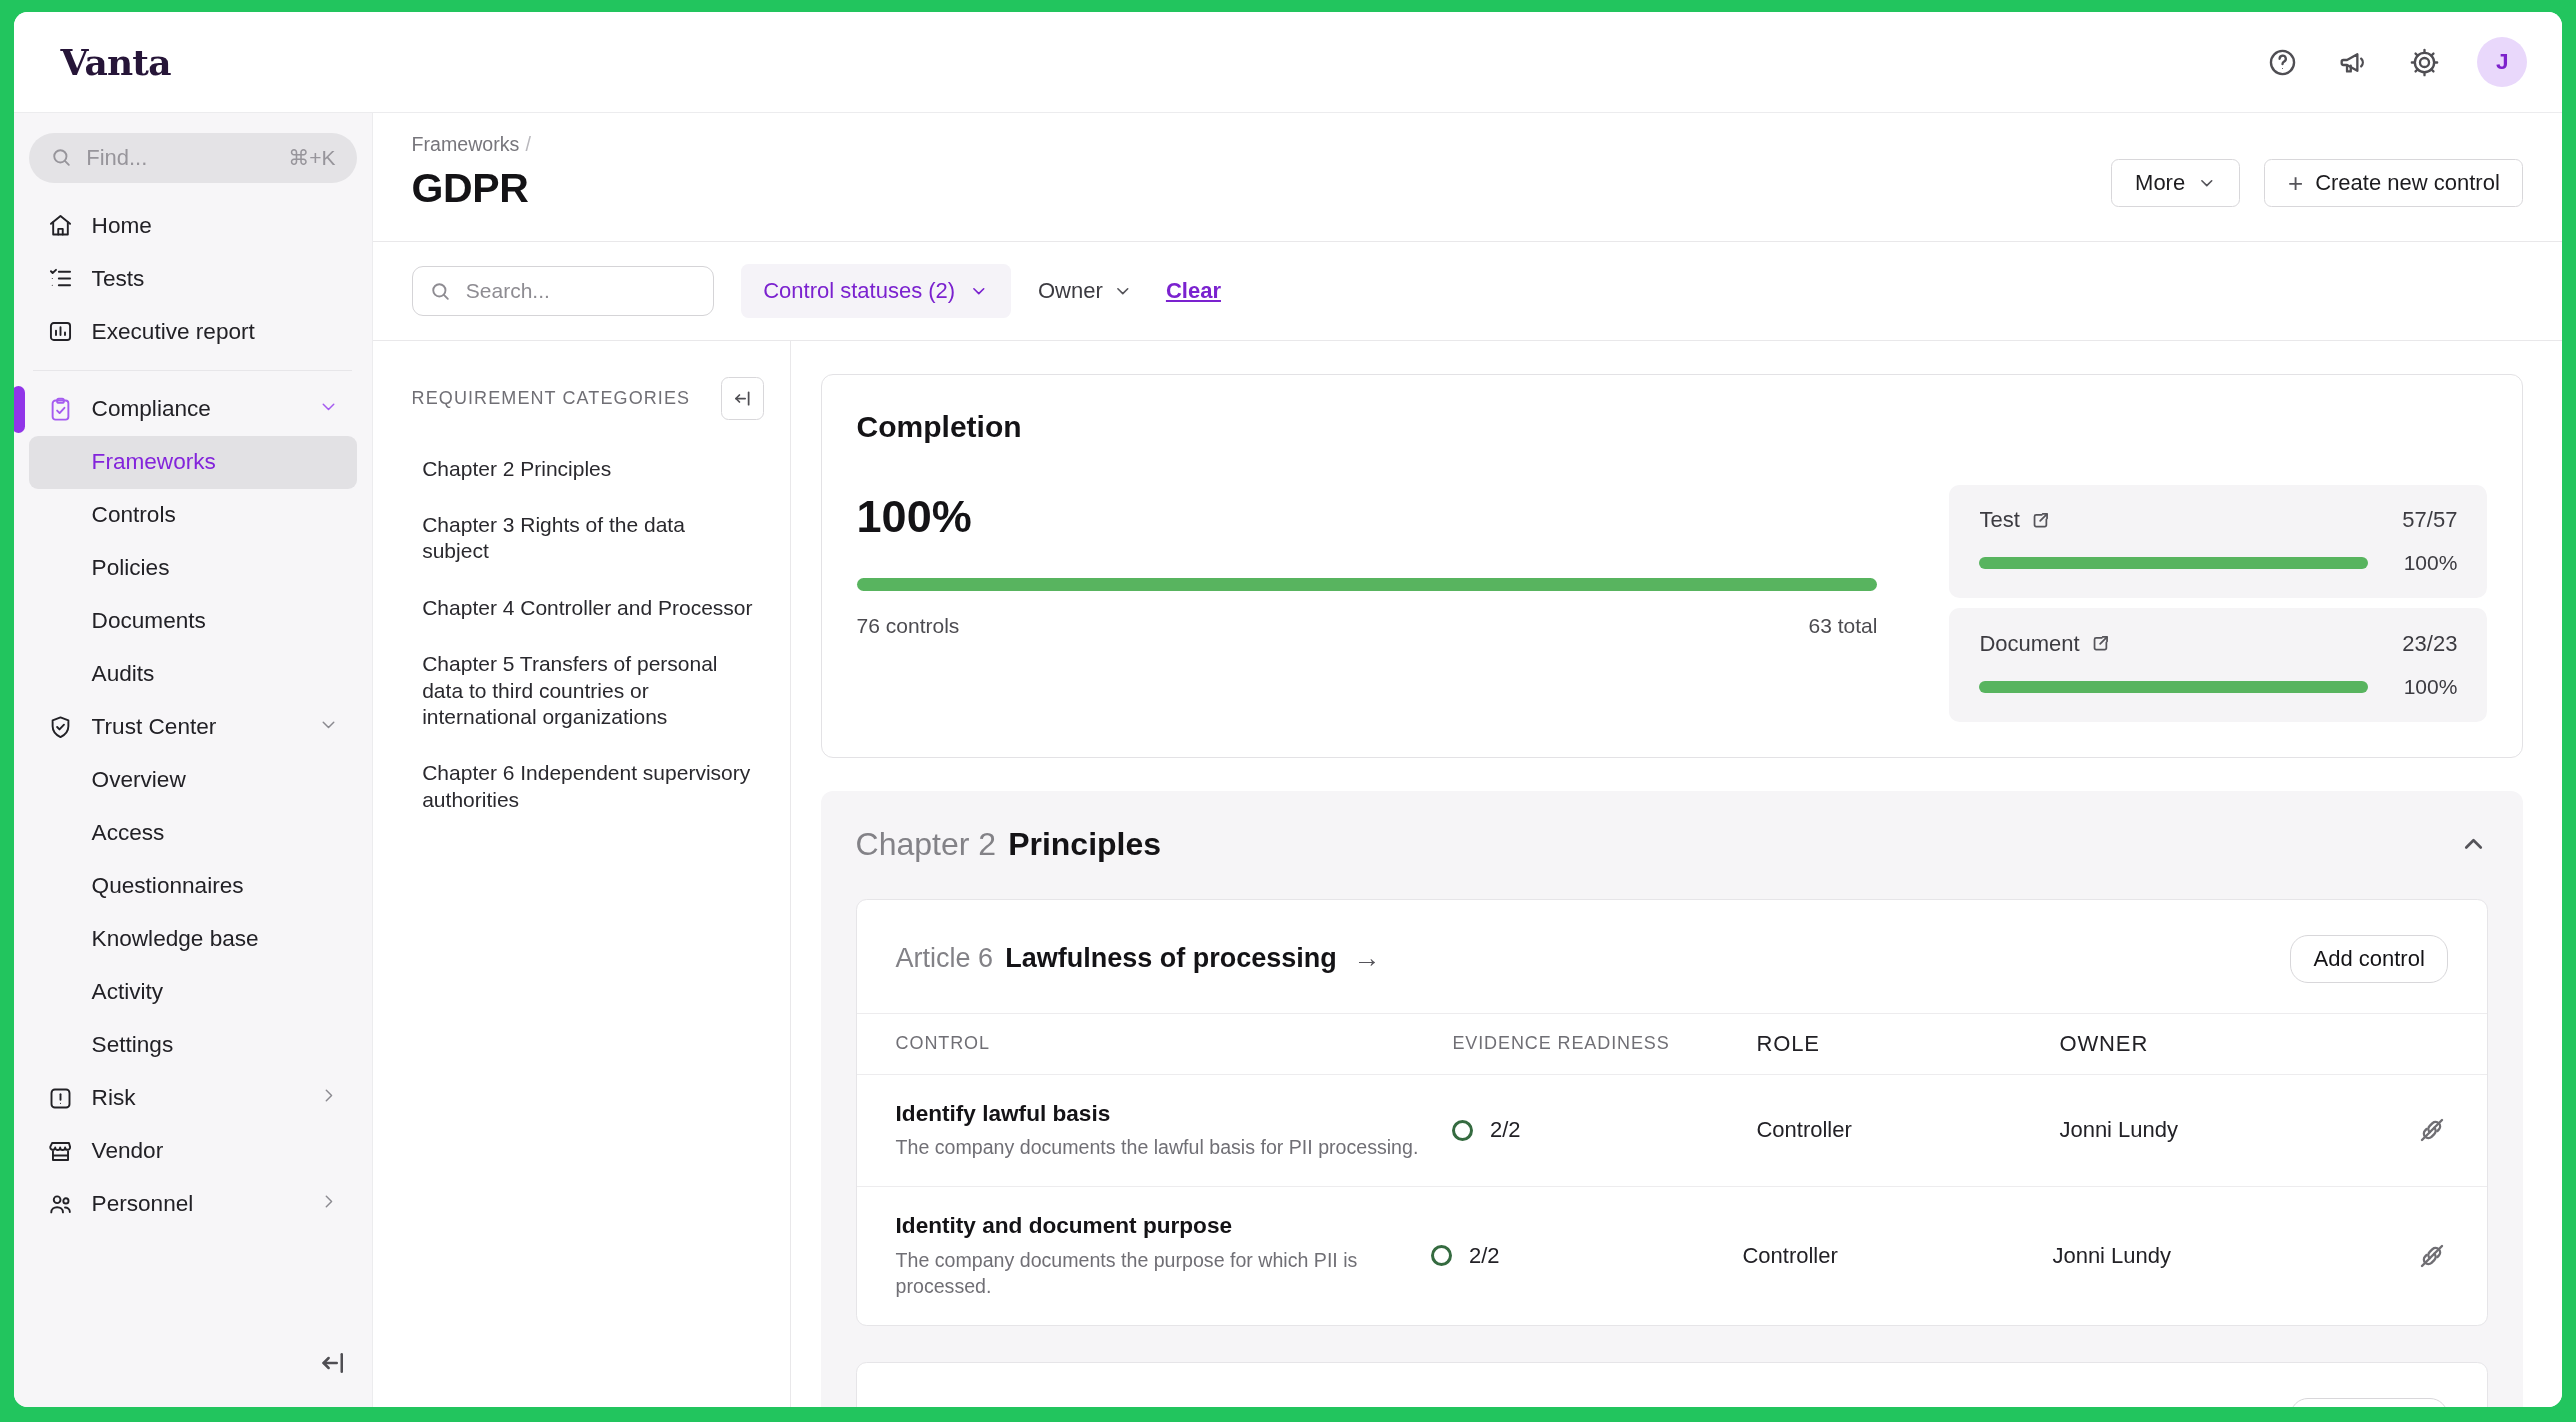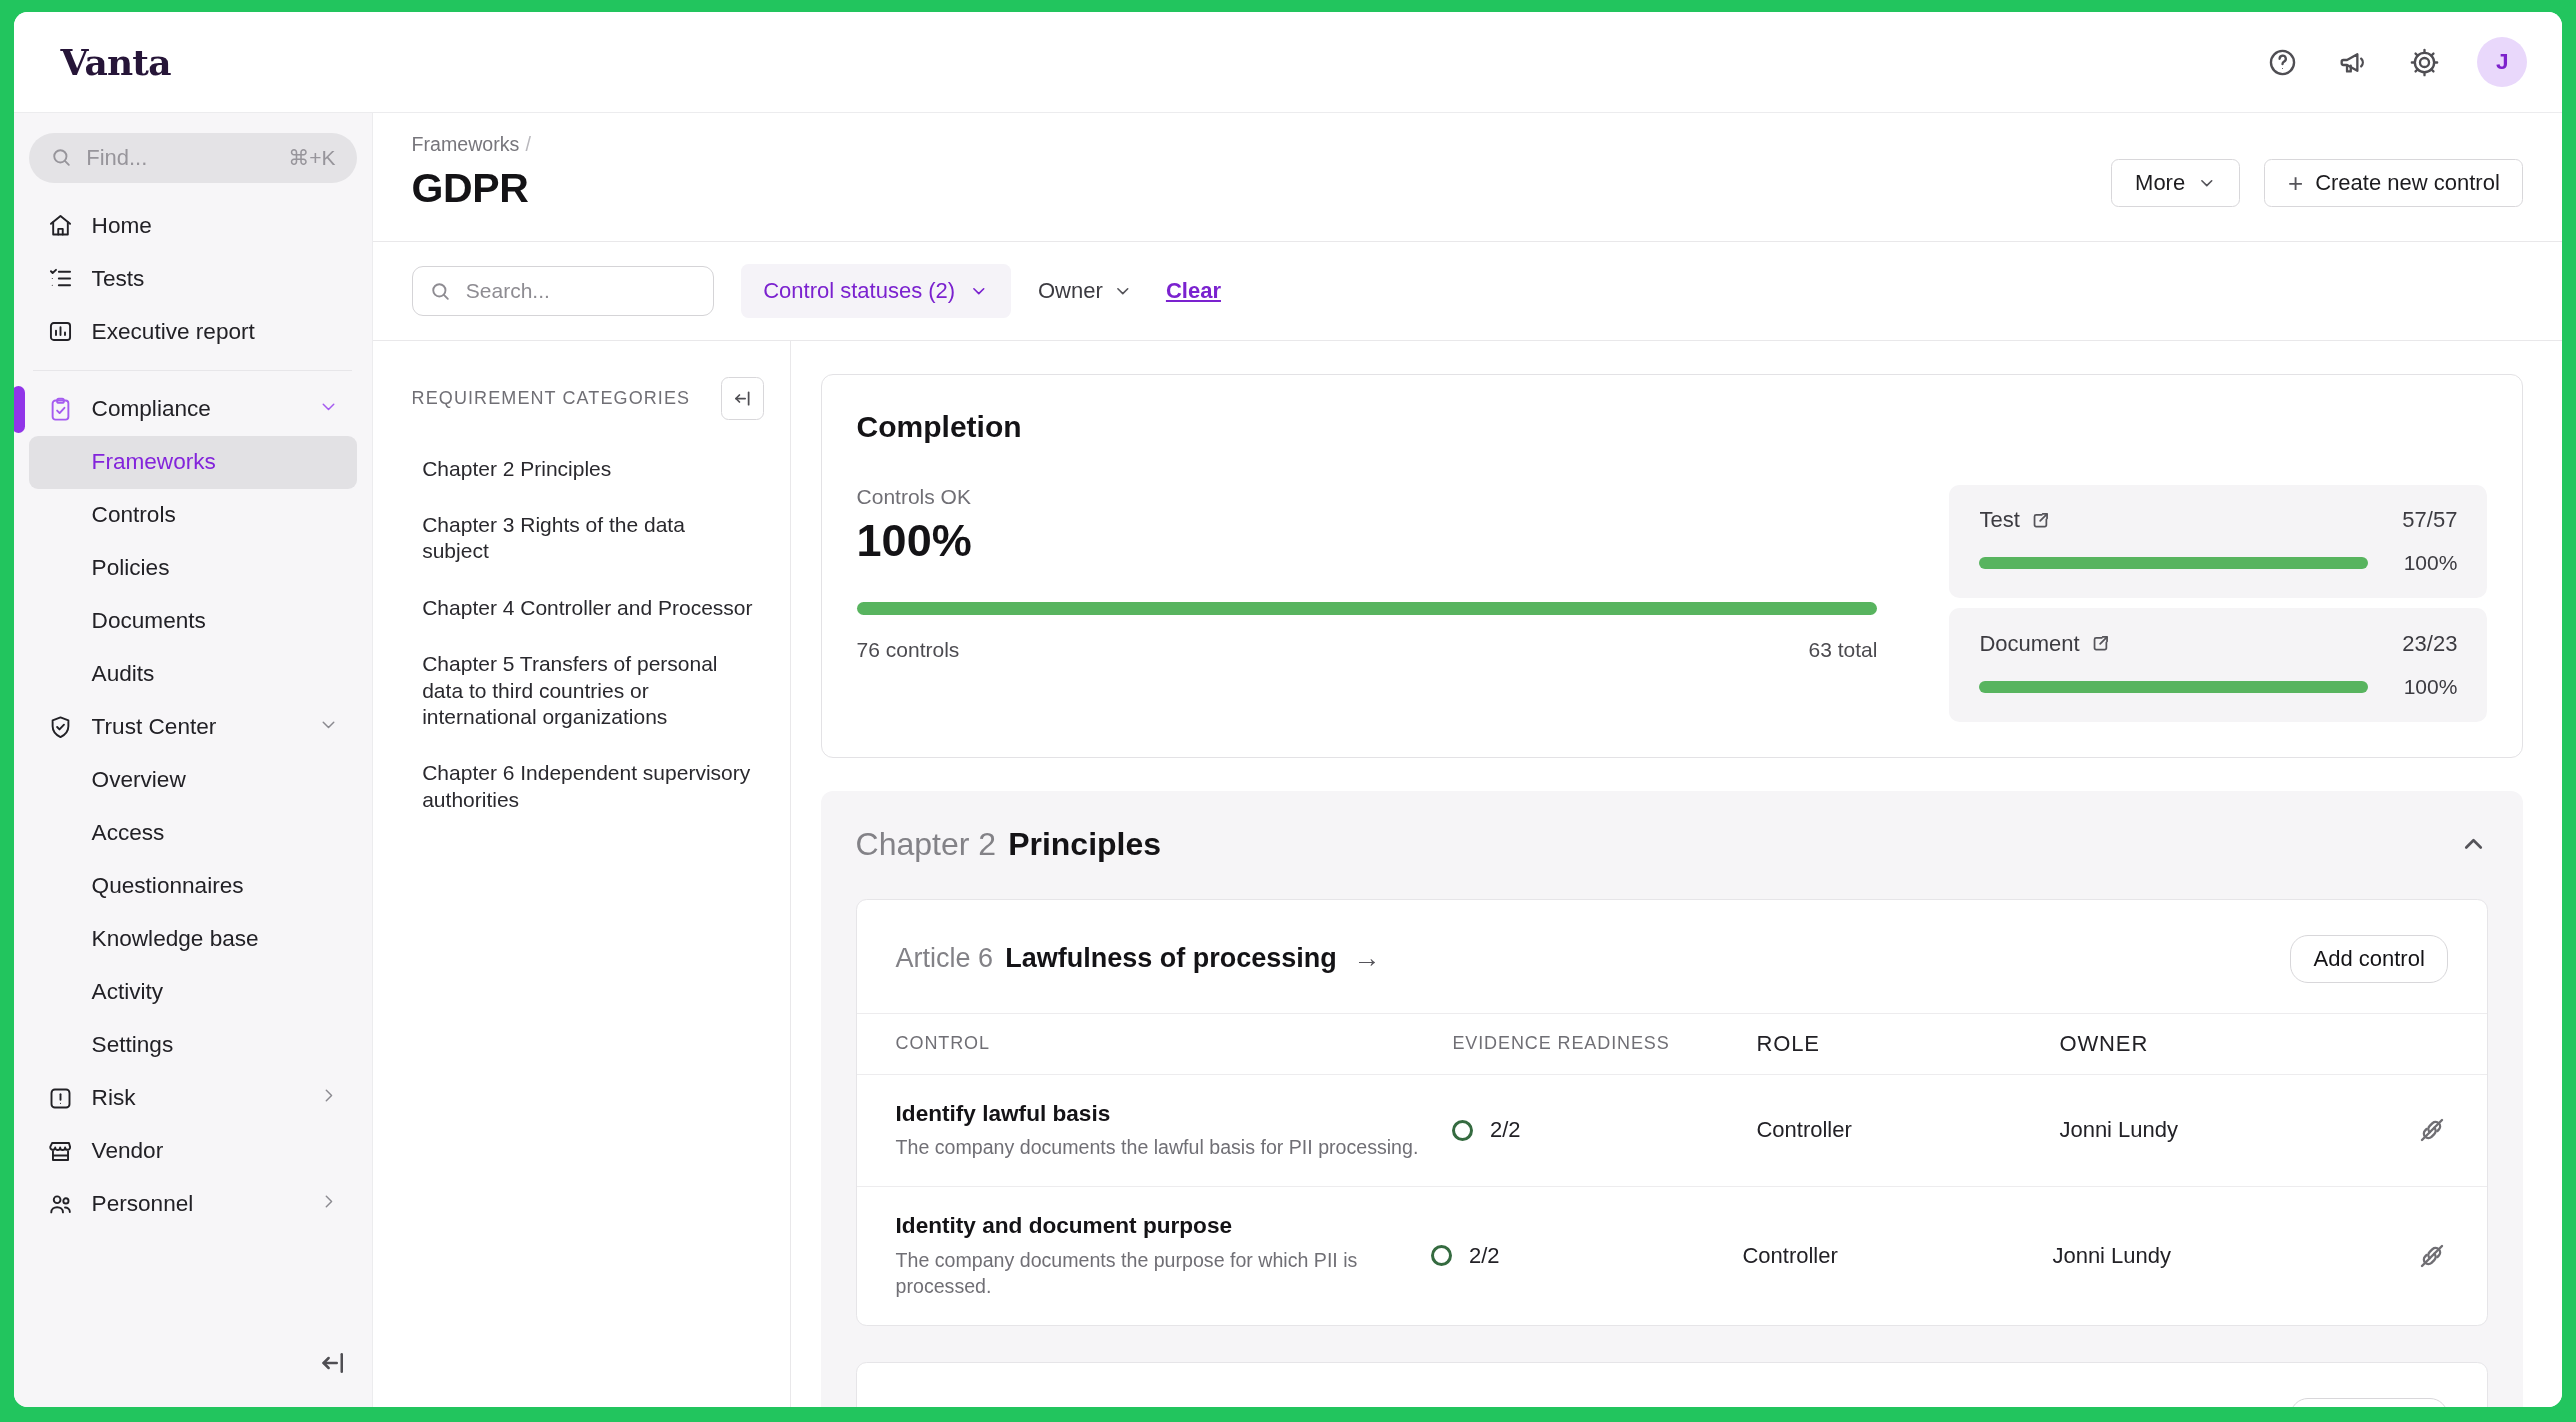--- a/index.html
+++ b/index.html
@@ -387,21 +387,20 @@
           <div class="cat-item">Chapter 5 Transfers of personal data to third countries or international organizations</div>
           <div class="cat-item">Chapter 6 Independent supervisory authorities</div>
         </div>
 
         <div class="panel">
 
           <div class="comp-card">
             <div class="comp-title">Completion</div>
             <div class="comp-row">
               <div class="comp-left">
-                <div class="controls-ok">Controls OK</div>
                 <div class="big-pct">100%</div>
                 <div class="progress"></div>
                 <div class="comp-labels">
                   <span>76 controls</span>
                   <span>63 total</span>
                 </div>
               </div>
               <div class="comp-right">
                 <div class="stat-card">
                   <div class="stat-row1">

